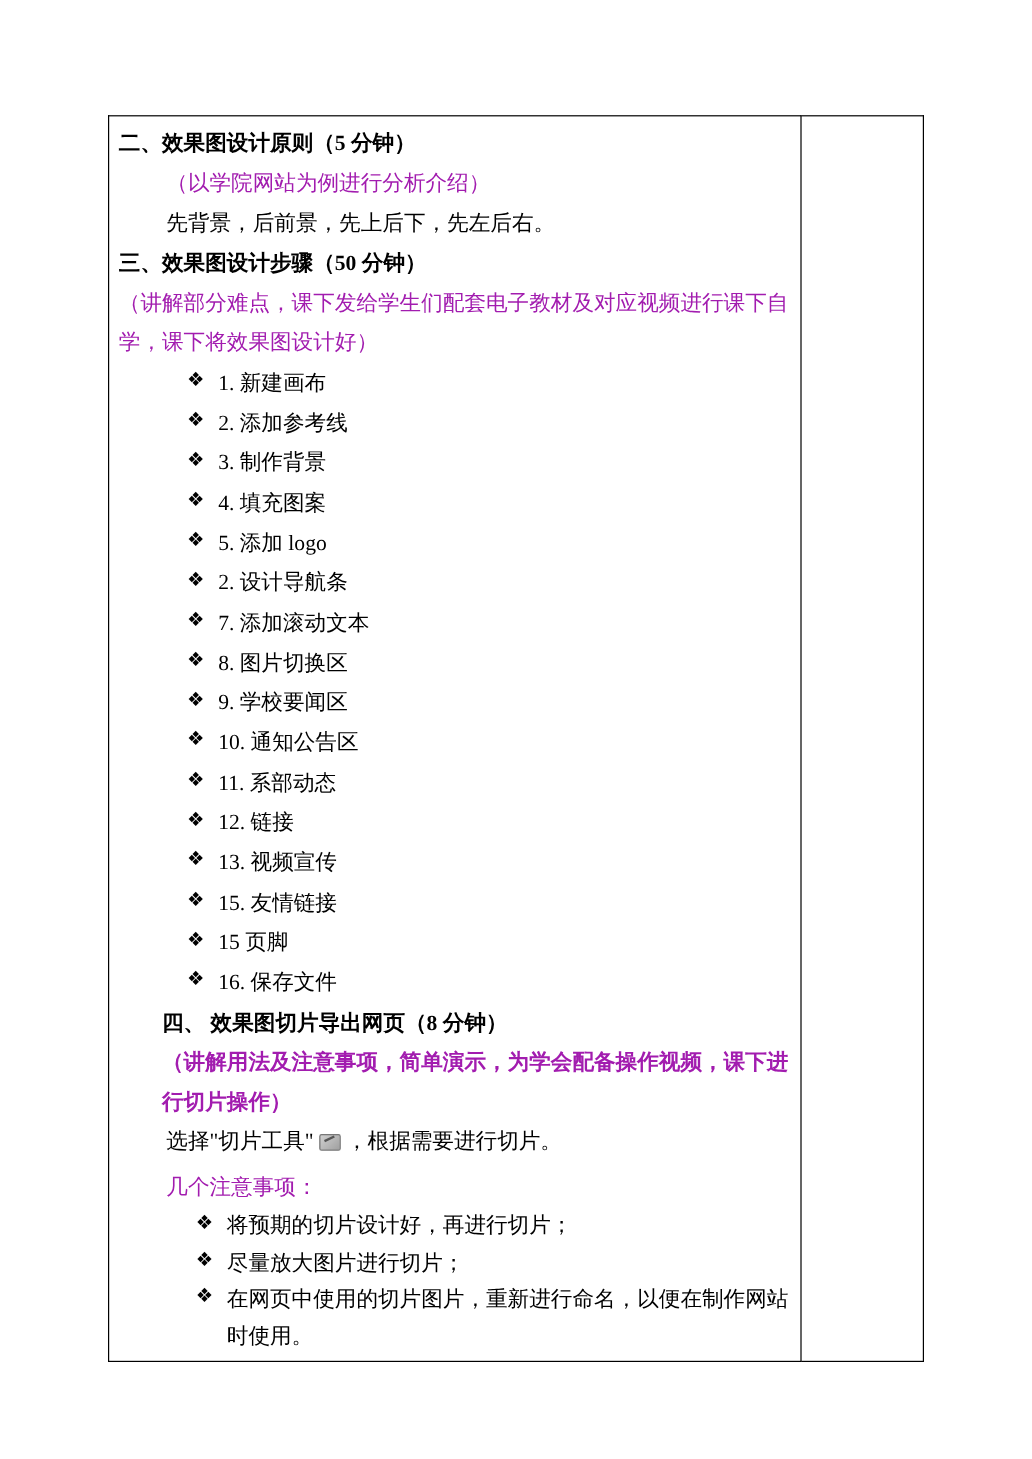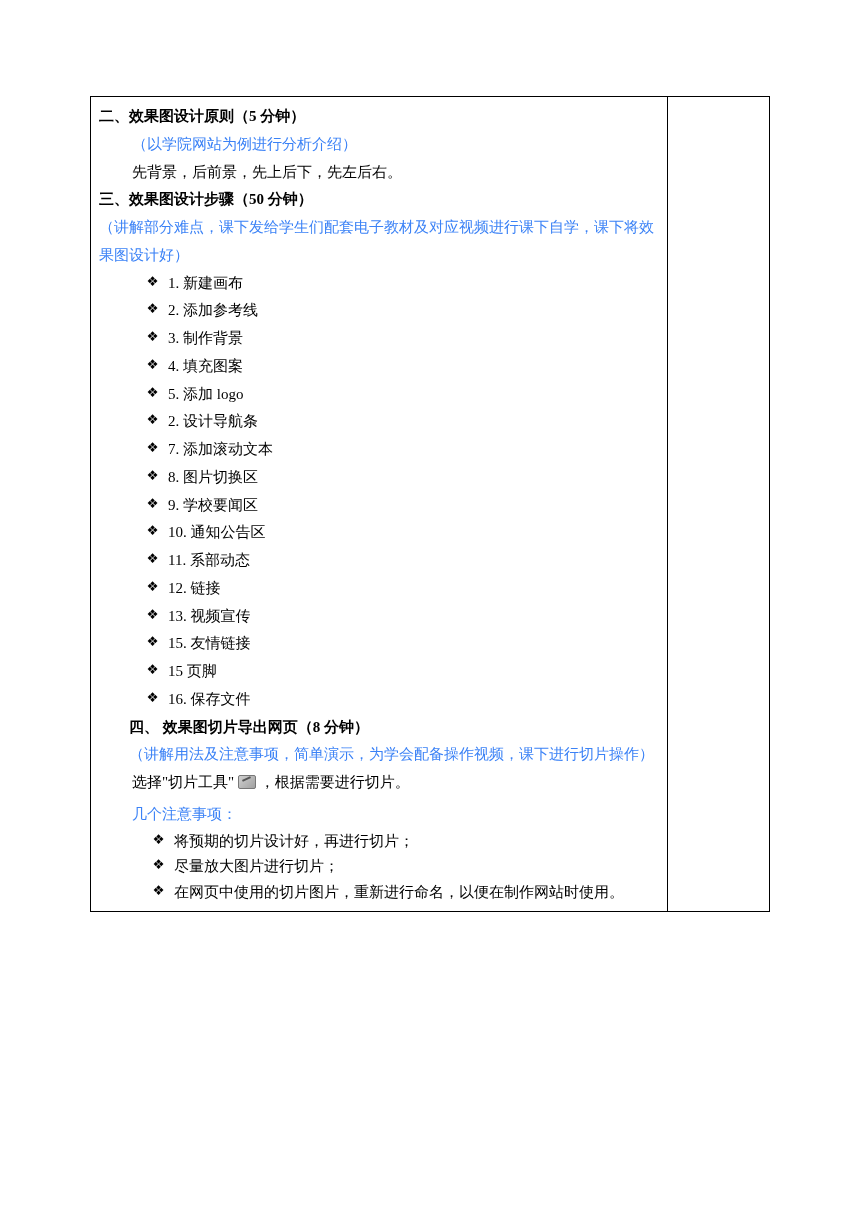--- a/index.html
+++ b/index.html
@@ -15,28 +15,28 @@
     }
     .doc-table {
       border-collapse: collapse;
       width: 100%;
       table-layout: fixed;
     }
     .doc-table td {
       border: 1px solid #000;
       vertical-align: top;
       padding: 6px 8px;
-      font-size: 15px;
+      font-size: 18px;
       line-height: 1.85;
       color: #000;
     }
     .col-main { width: 85%; }
     .col-side { width: 15%; }
     .bold { font-weight: bold; }
-    .blue { color: #3b82f6; }
+    .blue { color: #a21caf; }
     .indent-1 { padding-left: 2.2em; display: block; }
     .ul-diamond { list-style: none; padding-left: 4.6em; }
     .ul-diamond li { position: relative; }
     .ul-diamond li::before {
       content: "❖";
       position: absolute;
       left: -1.6em;
       font-size: 0.9em;
       color: #000;
     }
@@ -103,21 +103,21 @@
         <li>10. 通知公告区</li>
         <li>11. 系部动态</li>
         <li>12. 链接</li>
         <li>13. 视频宣传</li>
         <li>15. 友情链接</li>
         <li>15 页脚</li>
         <li>16. 保存文件</li>
       </ul>
 
       <span class="sec4-indent bold">四、 效果图切片导出网页（8 分钟）</span>
-      <p class="para blue" style="padding-left:2em; text-indent:0;">（讲解用法及注意事项，简单演示，为学会配备操作视频，课下进行切片操作）</p>
+      <p class="para blue" style="padding-left:2em; text-indent:0;font-weight:bold;">（讲解用法及注意事项，简单演示，为学会配备操作视频，课下进行切片操作）</p>
 
       <p class="para" style="padding-left:2.2em;">
         <span>选择"切片工具"</span>
         <span class="slice-icon"></span>
         <span>，根据需要进行切片。</span>
       </p>
 
       <p class="para blue" style="padding-left:2.2em; margin-top:4px;">几个注意事项：</p>
 
       <ul class="ul-diamond-b">

